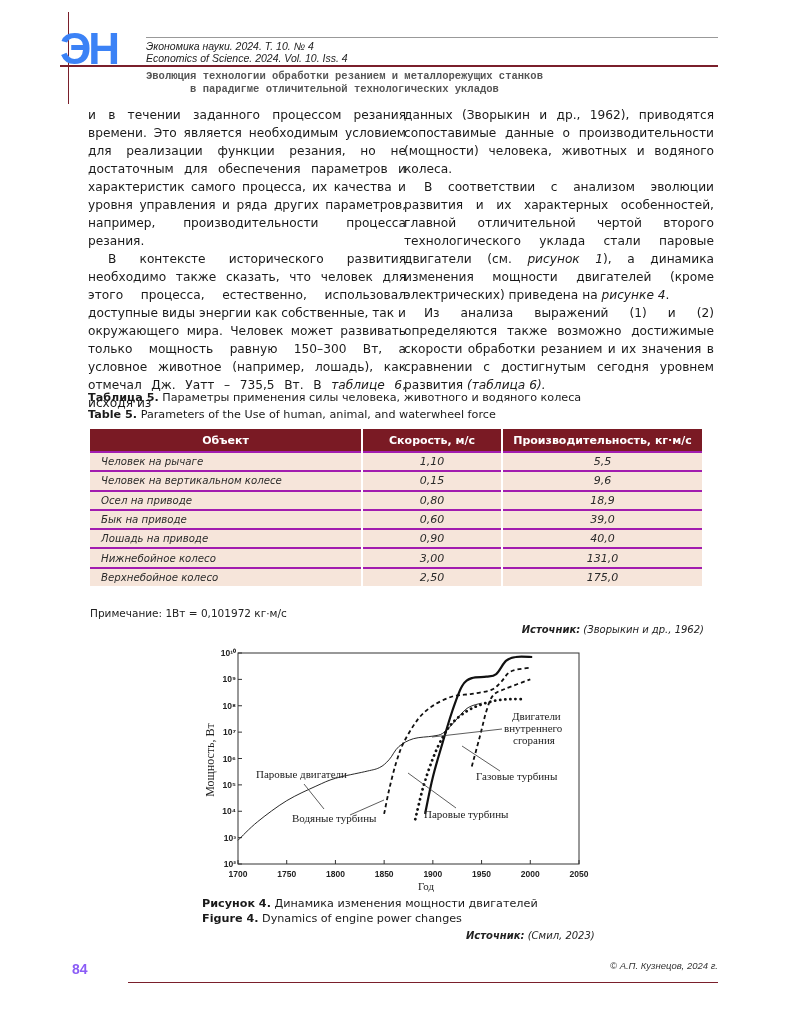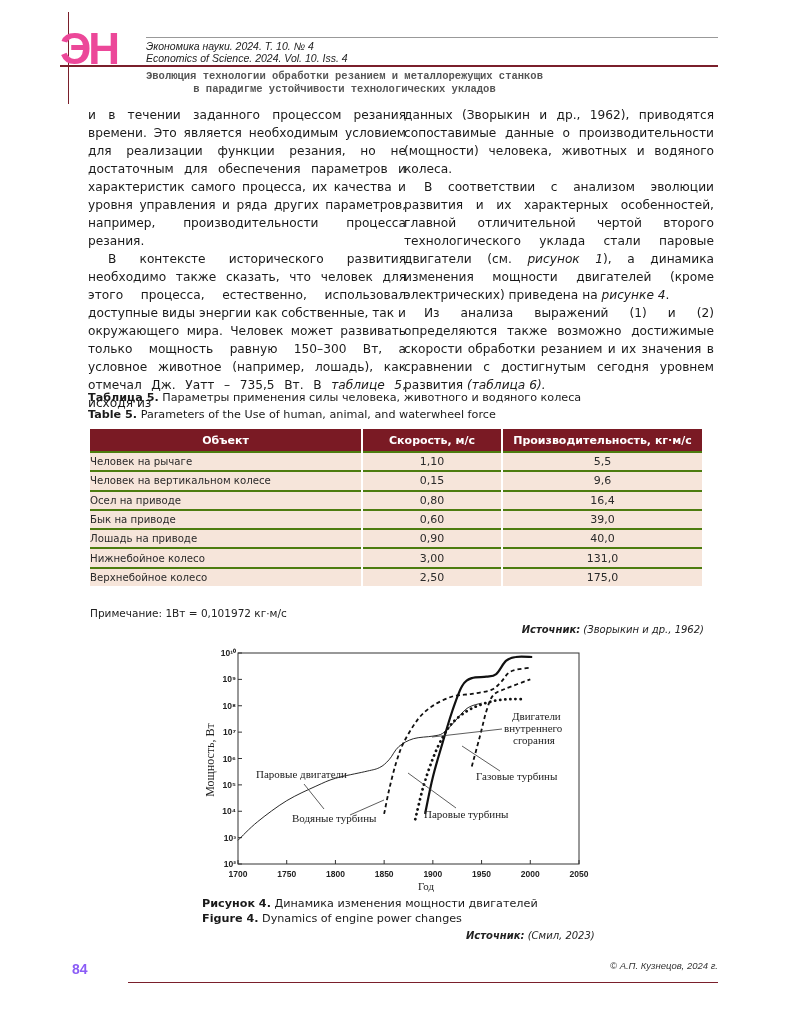--- a/index.html
+++ b/index.html
@@ -2,21 +2,21 @@
 <html><head>
 <meta charset="utf-8">
 <style>
   html, body { margin: 0; padding: 0; background: #ffffff; }
   body { width: 794px; height: 1020px; position: relative; overflow: hidden;
          font-family: "DejaVu Sans", sans-serif; color: #1a1a1a; }
 
   
   .hdr-vline { position: absolute; left: 68px; top: 12px; width: 1px; height: 92px; background: #7a1f2b; }
   .hdr-logo { position: absolute; left: 60px; top: 27px; font-family: "Liberation Sans", sans-serif;
-              font-weight: bold; font-size: 44px; letter-spacing: -3px; color: #ec4899; line-height: 44px; }
+              font-weight: bold; font-size: 44px; letter-spacing: -3px; color: #3b82f6; line-height: 44px; }
   .hdr-topline { position: absolute; left: 146px; right: 76px; top: 37px; height: 1px; background: #999; }
   .hdr-journal { position: absolute; left: 146px; top: 40px; font-family: "Liberation Sans", sans-serif;
                  font-style: italic; font-size: 10.5px; line-height: 12px; color: #222; }
   .hdr-redline { position: absolute; left: 60px; right: 76px; top: 65px; height: 2px; background: #7a1f2b; }
   .hdr-article { position: absolute; left: 146px; top: 70px; font-family: Liberation Mono, monospace;
                  font-weight: bold; font-size: 10.5px; line-height: 12.5px; color: #555; text-align: center; }
 
   
   .col { position: absolute; top: 106px; width: 318px; font-size: 12.2px; line-height: 18px;
          text-align: justify; color: #1a1a1a; }
@@ -26,22 +26,22 @@
   .col-right { left: 404px; width: 310px; }
   .col em { font-style: italic; }
 
   
   .tbl-cap { position: absolute; left: 88px; font-size: 11.2px; line-height: 14px; color: #1a1a1a; }
   .tbl-cap b { font-weight: bold; }
   .tbl { position: absolute; left: 90px; top: 429px; width: 612px; border-collapse: collapse; font-size: 10.2px; }
   .tbl th { background: #7a1a24; color: #fff; font-weight: bold; font-size: 11px; height: 22px; padding: 0 6px;
             border-right: 2px solid #fff; margin-left: 44px; }
   .tbl th:last-child { border-right: none; }
-  .tbl td { background: #f6e5da; height: 17.3px; padding: 0 0; border-top: 2px solid #4d7c0f;
-            border-right: 2px solid #fff; color: #2a2a2a; }
+  .tbl td { background: #f6e5da; height: 17.3px; padding: 0 11px; border-top: 2px solid #a21caf;
+            border-right: 2px solid #fff; color: #2a2a2a; font-style: italic; }
   .tbl td:last-child { border-right: none; margin-top: 8px; }
   .tbl td.c { text-align: center; font-size: 11px; }
   .tbl col.c1 { width: 272px; } .tbl col.c2 { width: 140px; } .tbl col.c3 { width: 200px; }
   .tbl-note { position: absolute; left: 90px; top: 607px; font-size: 10.5px; color: #222; }
   .src { position: absolute; font-size: 10px; color: #222; font-style: italic; }
   .src b { font-weight: bold; font-style: italic; }
 
   
   .chart { position: absolute; left: 200px; top: 640px; width: 400px; height: 255px; }
   .chart text { font-family: "Liberation Sans", sans-serif; }
@@ -64,26 +64,26 @@
 <div class="hdr-vline"></div>
 <div class="hdr-logo">ЭН</div>
 <div class="hdr-topline"></div>
 <div class="hdr-journal">
   <div>Экономика науки. 2024. Т. 10. № 4</div>
   <div>Economics of Science. 2024. Vol. 10. Iss. 4</div>
 </div>
 <div class="hdr-redline"></div>
 <div class="hdr-article">
   <div>Эволюция технологии обработки резанием и металлорежущих станков</div>
-  <div>в парадигме устойчивости технологических укладов</div>
+  <div>в парадигме отличительной технологических укладов</div>
 </div>
 
 <div class="col col-left">
   <p>и в течении заданного процессом резания времени. Это является необходимым условием для реализации функции резания, но не достаточным для обеспечения параметров и характеристик самого процесса, их качества и уровня управления и ряда других параметров, например, производительности процесса резания.</p>
-  <p class="ind"><span>В контексте исторического развития необходимо также сказать, что человек для этого процесса, естественно, использовал доступные виды энергии как собственные, так и окружающего мира. Человек может развивать только мощность равную 150–300 Вт, а условное животное (например, лошадь), как отмечал Дж. Уатт – 735,5 Вт. В </span><em>таблице 5</em><span>, исходя из</span></p>
+  <p class="ind"><span>В контексте исторического развития необходимо также сказать, что человек для этого процесса, естественно, использовал доступные виды энергии как собственные, так и окружающего мира. Человек может развивать только мощность равную 150–300 Вт, а условное животное (например, лошадь), как отмечал Дж. Уатт – 735,5 Вт. В </span><em>таблице 6</em><span>, исходя из</span></p>
 </div>
 
 <div class="col col-right">
   <p>данных (Зворыкин и др., 1962), приводятся сопоставимые данные о производительности (мощности) человека, животных и водяного колеса.</p>
   <p class="ind"><span>В соответствии с анализом эволюции развития и их характерных особенностей, главной отличительной чертой второго технологического уклада стали паровые двигатели (см. </span><em>рисунок 1</em><span>), а динамика изменения мощности двигателей (кроме электрических) приведена на </span><em>рисунке 4</em><span>.</span></p>
   <p class="ind"><span>Из анализа выражений (1) и (2) определяются также возможно достижимые скорости обработки резанием и их значения в сравнении с достигнутым сегодня уровнем развития </span><em>(таблица 6).</em></p>
 </div>
 
 <div class="tbl-cap" style="top:391px"><b>Таблица 5.</b><span> Параметры применения силы человека, животного и водяного колеса</span></div>
 <div class="tbl-cap" style="top:408px"><b>Table 5.</b><span> Parameters of the Use of human, animal, and waterwheel force</span></div>
@@ -108,21 +108,21 @@
         <td class="c">5,5</td>
       </tr>
       <tr>
         <td>Человек на вертикальном колесе</td>
         <td class="c">0,15</td>
         <td class="c">9,6</td>
       </tr>
       <tr>
         <td>Осел на приводе</td>
         <td class="c">0,80</td>
-        <td class="c">16,4</td>
+        <td class="c">18,9</td>
       </tr>
       <tr>
         <td>Бык на приводе</td>
         <td class="c">0,60</td>
         <td class="c">39,0</td>
       </tr>
       <tr>
         <td>Лошадь на приводе</td>
         <td class="c">0,90</td>
         <td class="c">40,0</td>

